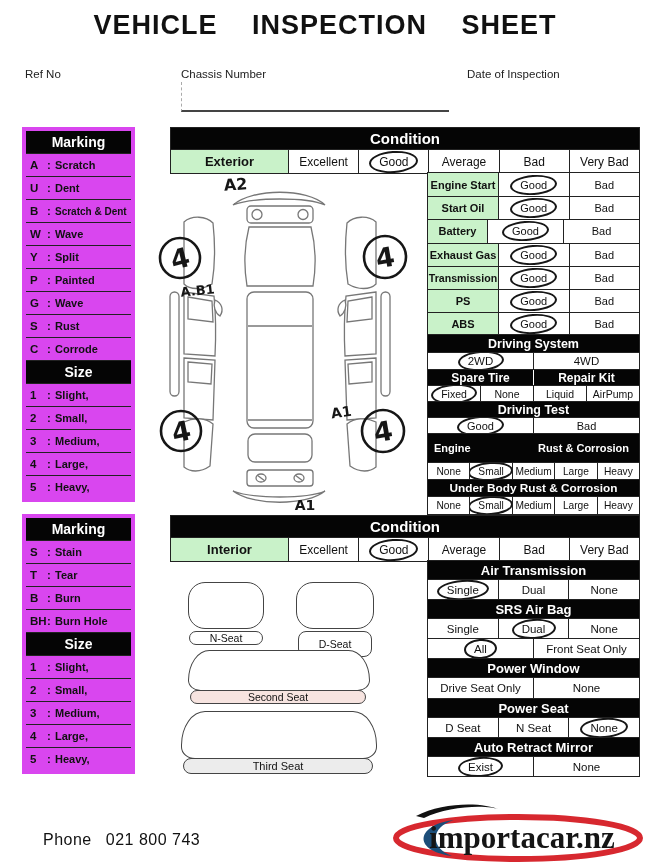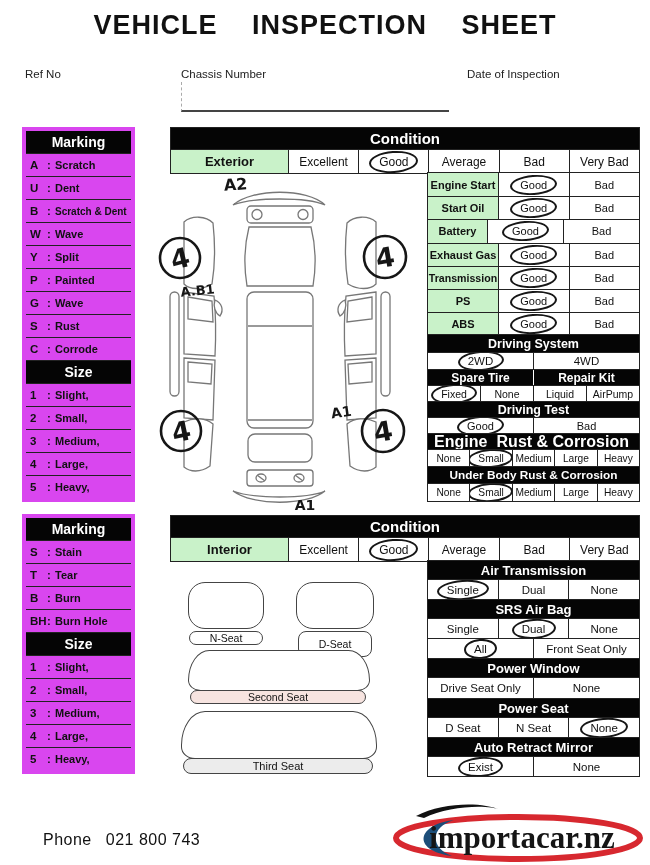--- a/index.html
+++ b/index.html
@@ -274,21 +274,21 @@
         <div class="td">Driving Test</div>
       </div>
     <div class="tr" style="height:16px;font-size:11px">
       <div class="td">
           <span class="optxt circled">Good</span>
         </div>
       <div class="td">
           <span class="optxt">Bad</span>
         </div>
     </div>
-    <div class="tr hdr-row" style="height:16px;font-size:16px">
+    <div class="tr hdr-row" style="height:29px;font-size:11px">
       <div class="td" style="justify-content:space-between;padding:0 10px 0 6px">
         <span>Engine</span>
           <span>Rust &amp; Corrosion</span>
       </div>
     </div>
     <div class="tr" style="height:17px;font-size:10.2px">
       <div class="td">
           <span class="optxt">None</span>
         </div>
       <div class="td">

